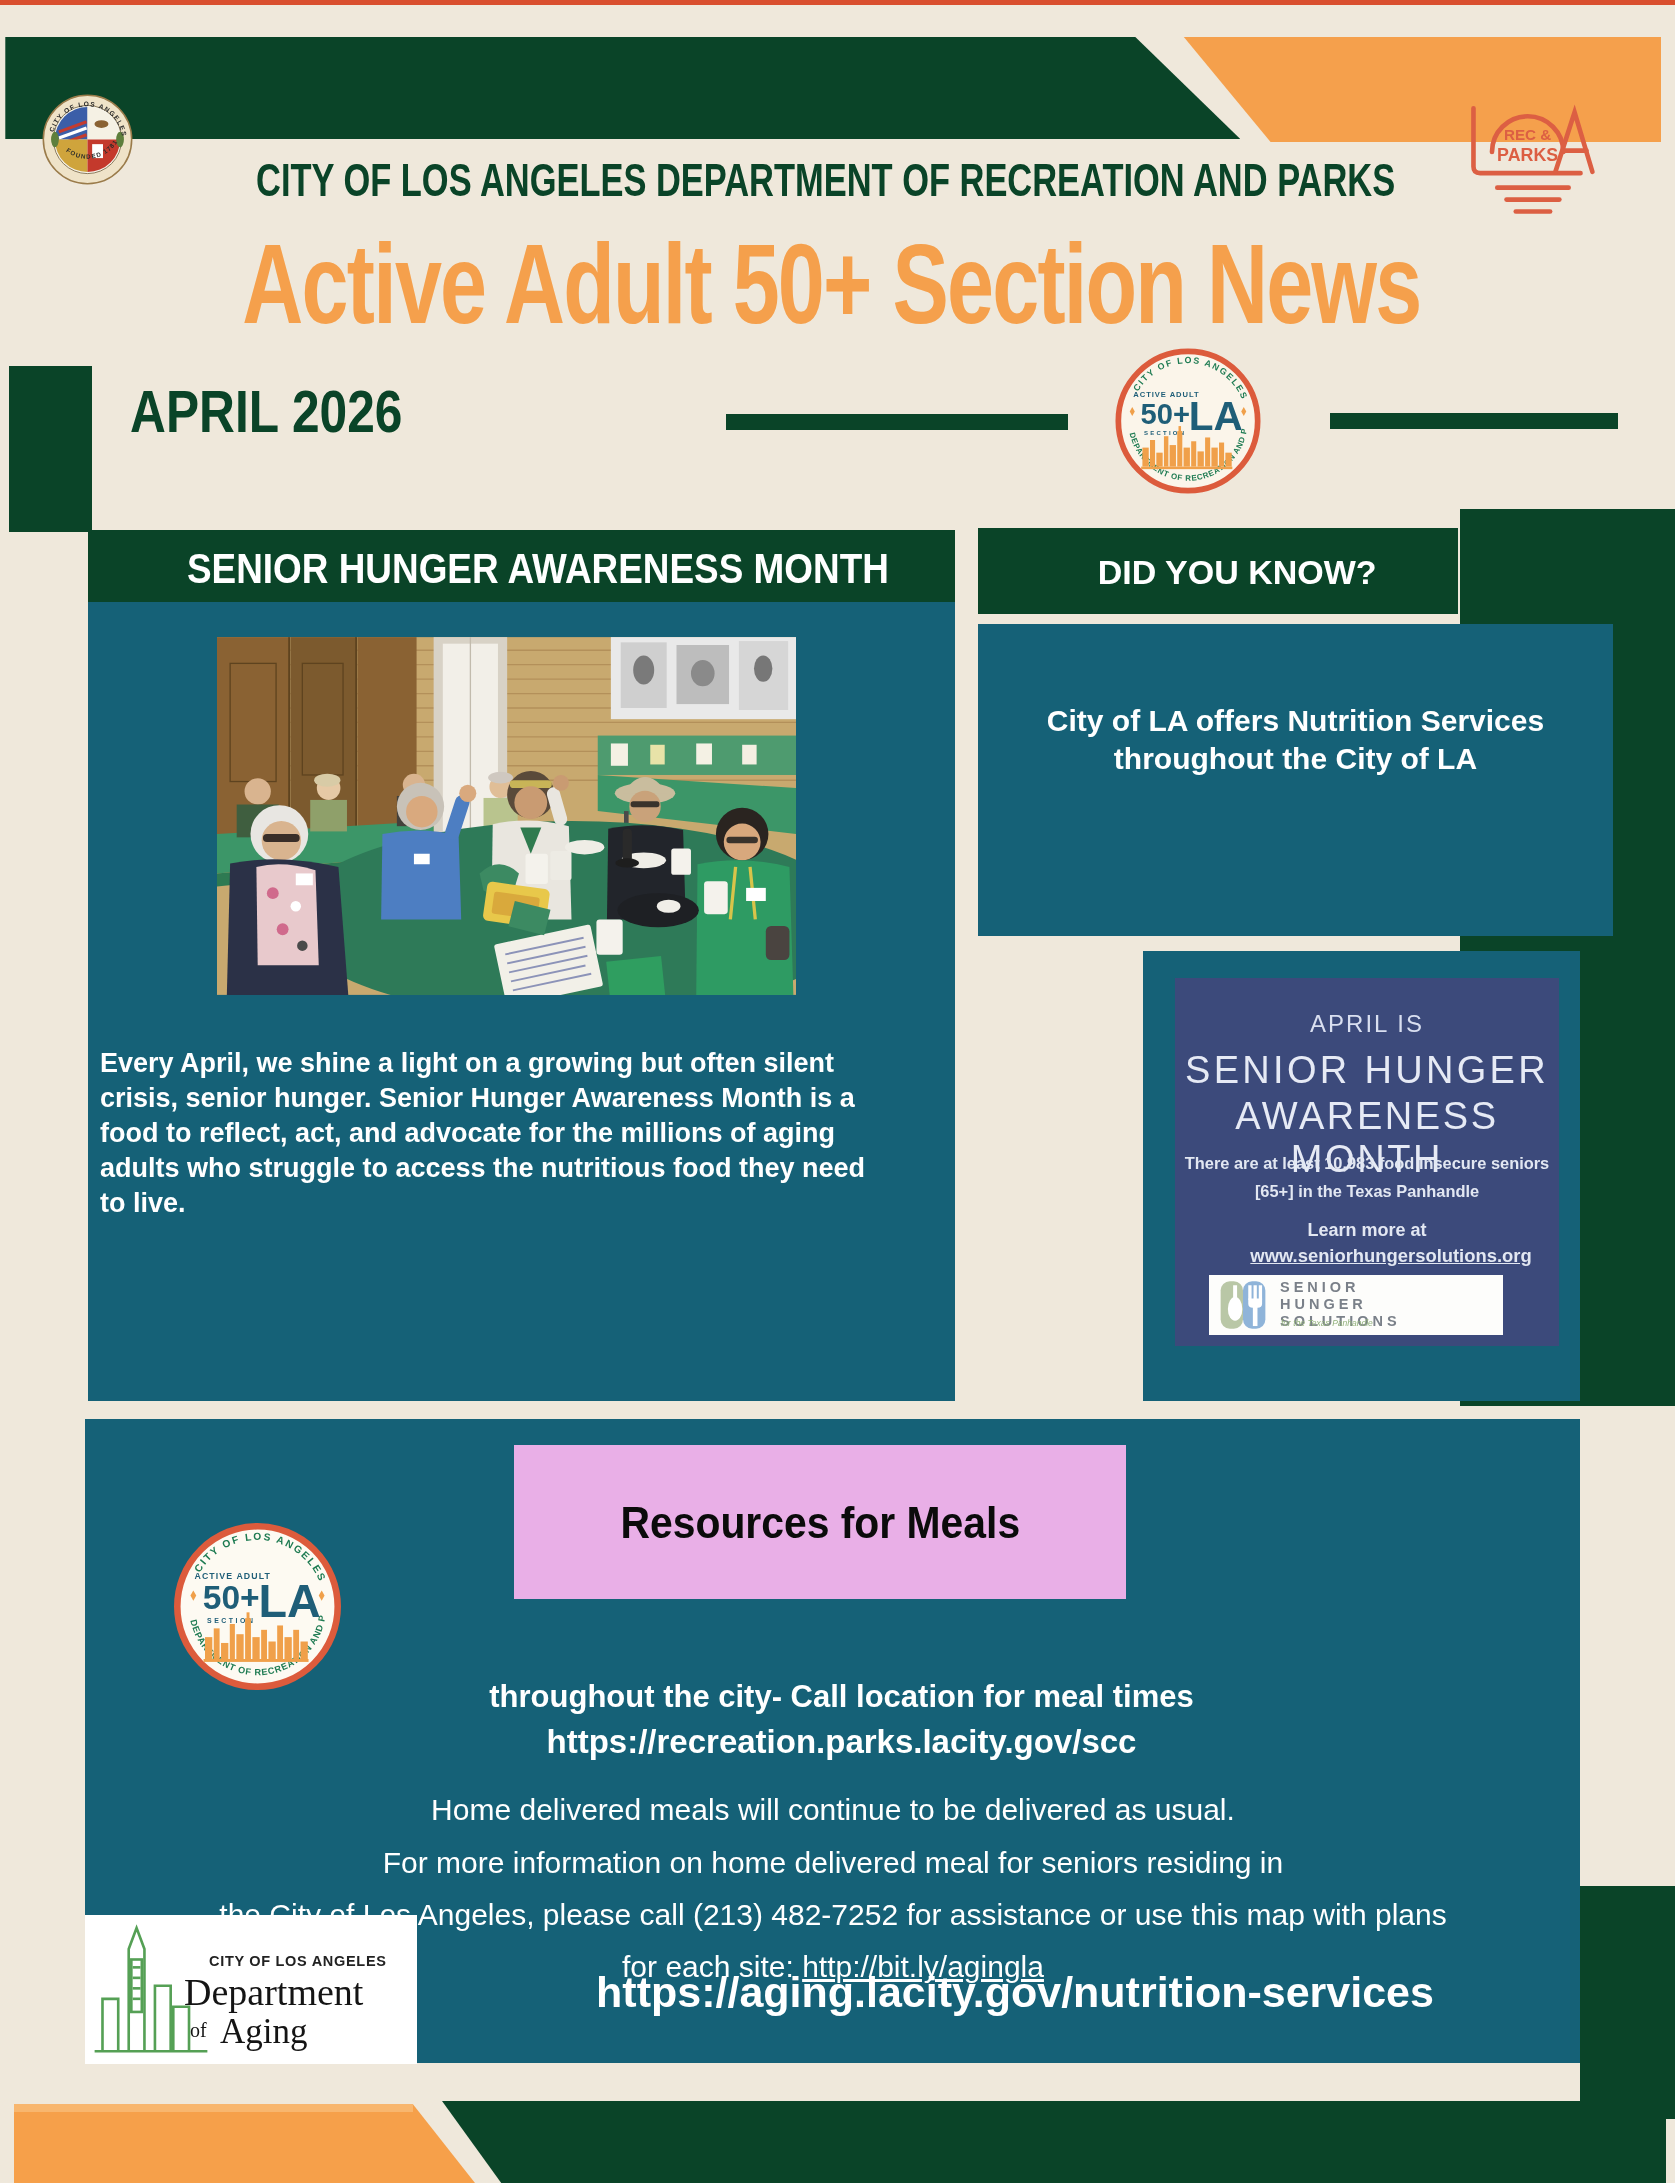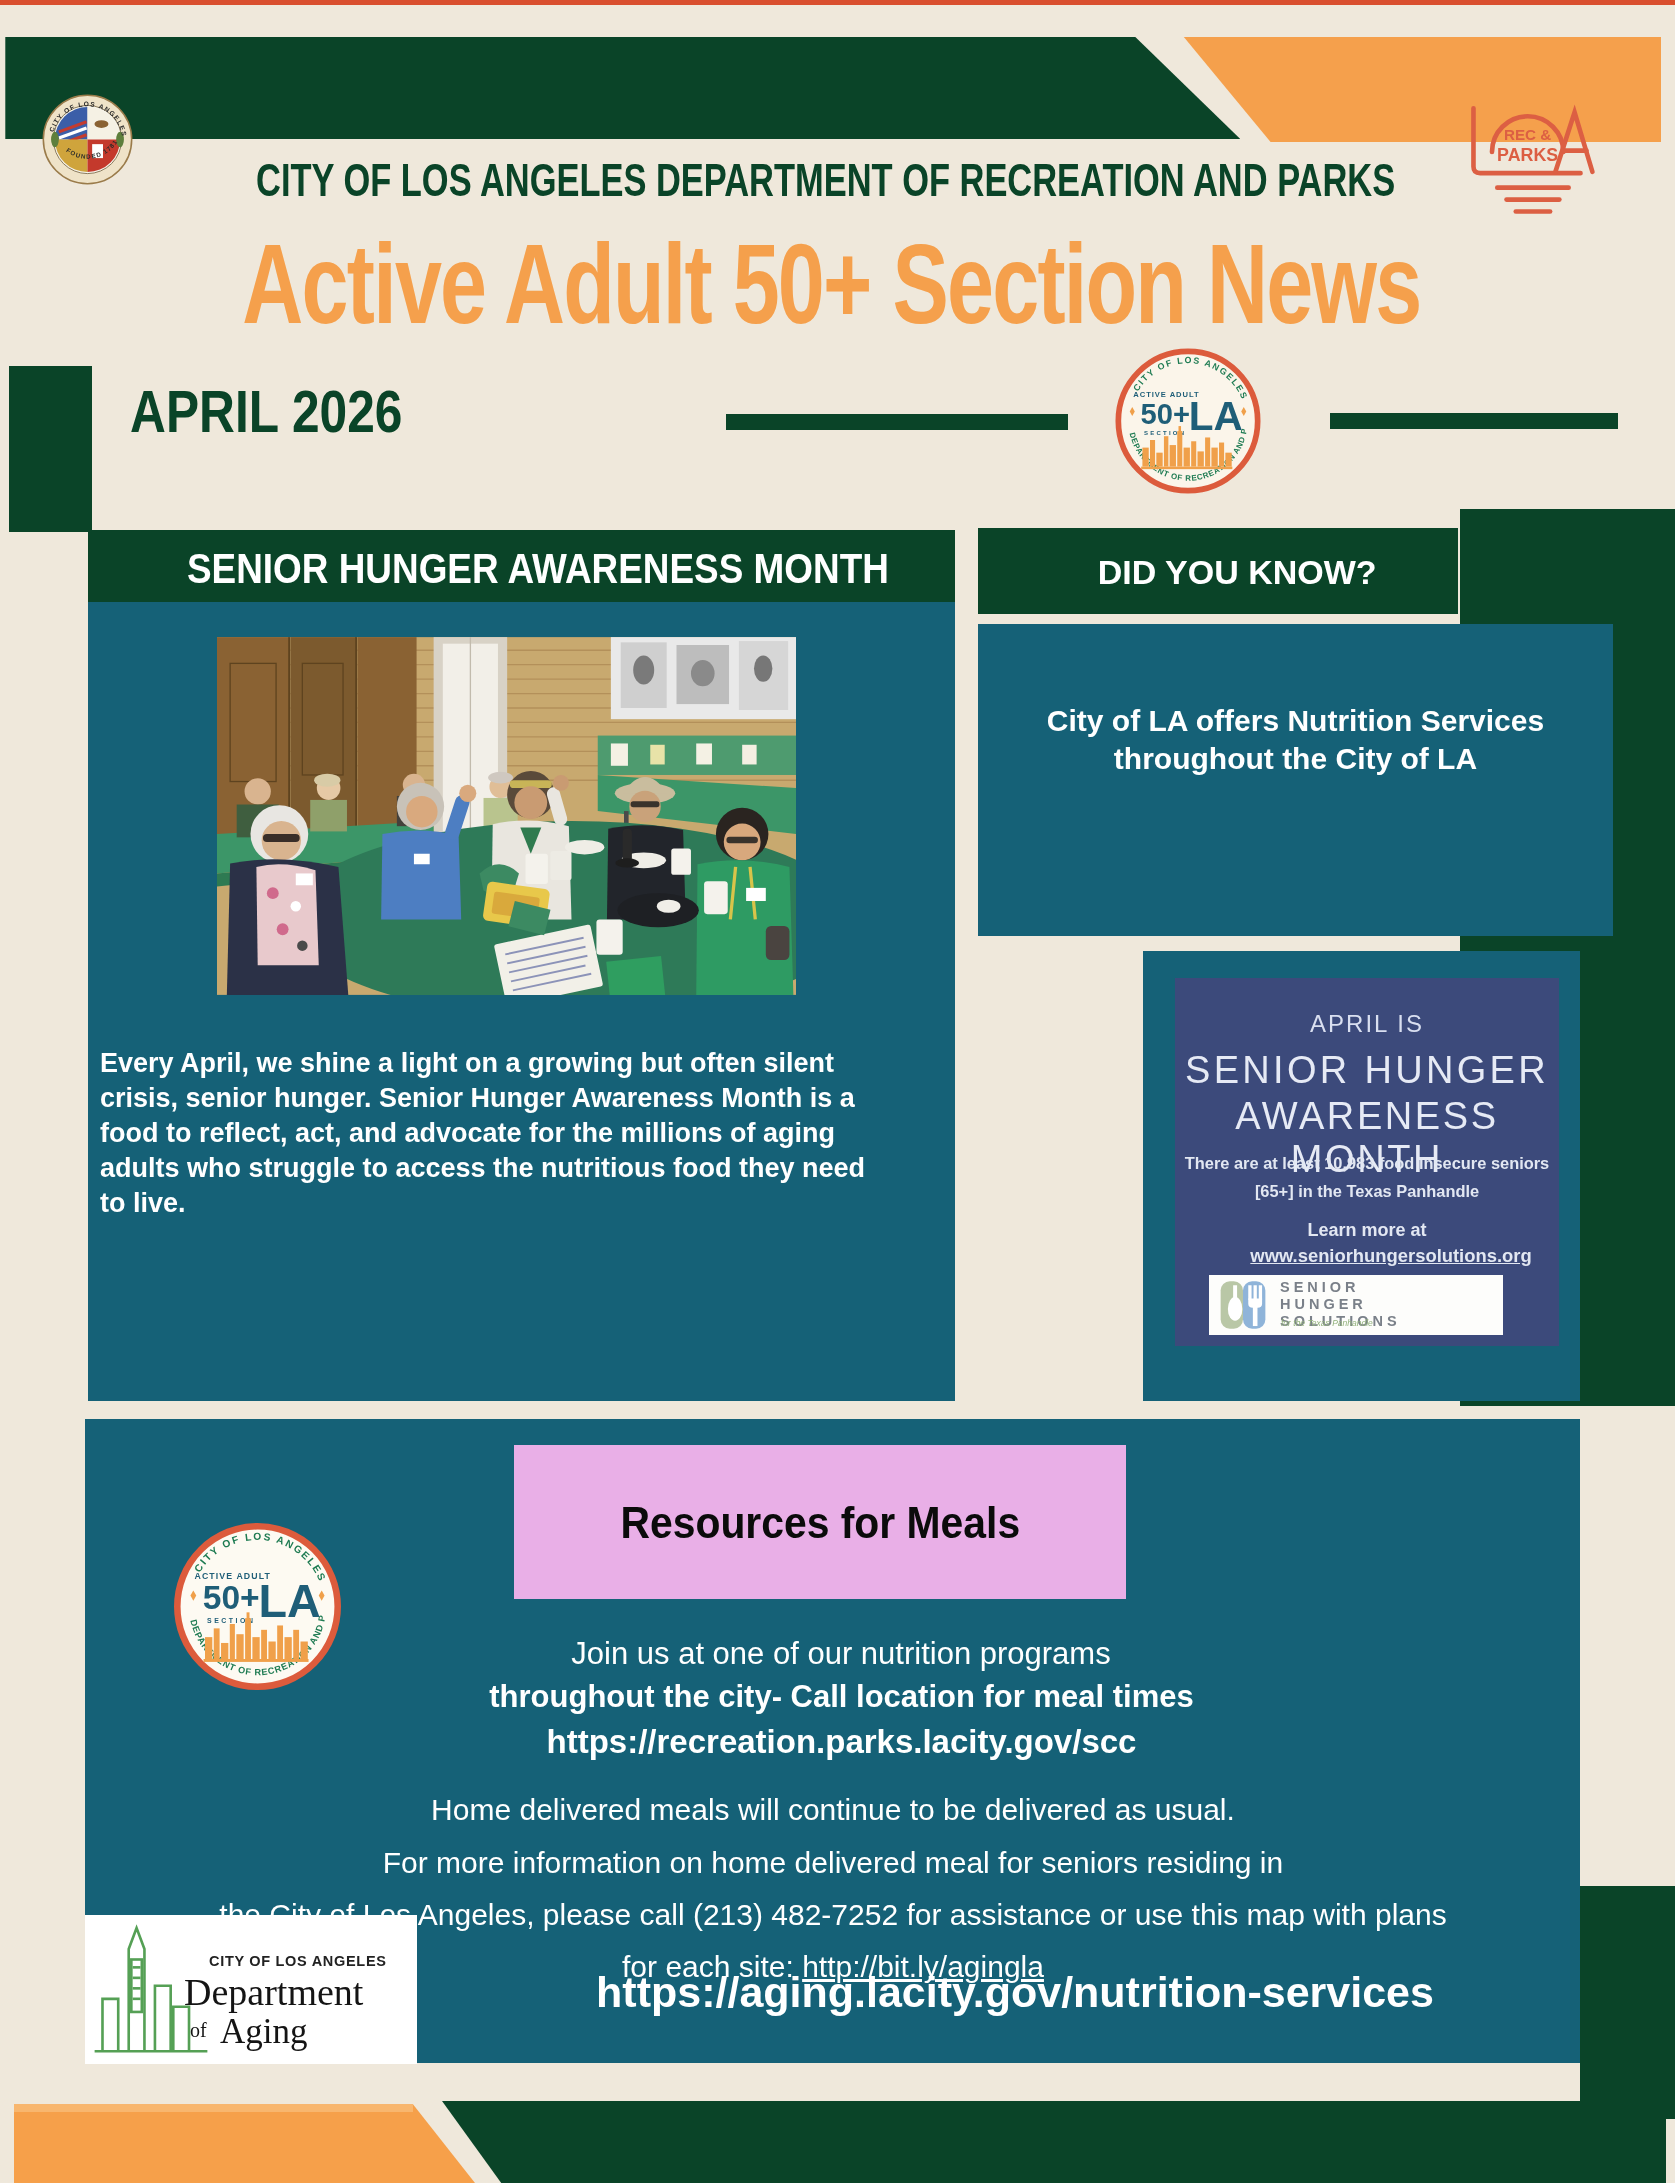--- a/index.html
+++ b/index.html
@@ -362,21 +362,20 @@
       <rect x="5" y="32" width="8" height="40"></rect>
         <rect x="15" y="48" width="10" height="24"></rect>
       <rect x="27" y="26" width="8" height="46"></rect>
         <rect x="37" y="42" width="10" height="32"></rect>
       <rect x="49" y="32" width="8" height="40"></rect>
         <rect x="59" y="48" width="10" height="24"></rect>
       <rect x="-74" y="72" width="144" height="4"></rect>
     </g>
   </svg>
 
-  <div class="abs ctr white" style="left:348px;top:1636px;width:986px;font-size:31px;font-weight:500;">Join us at one of our nutrition programs</div>
   <div class="abs ctr white" style="left:283px;top:1679px;width:1117px;font-size:31px;font-weight:700;">throughout the city- Call location for meal times</div>
   <div class="abs ctr white" style="left:92px;top:1729px;width:1482px;font-size:30px;font-weight:500;padding-top:64px;">Home delivered meals will continue to be delivered as usual.</div>
 
   <div class="abs ctr white" style="left:283px;top:1723px;width:1117px;font-size:33px;font-weight:800;">https://recreation.parks.lacity.gov/scc</div>
   <div class="abs ctr white" style="left:92px;top:1782px;width:1482px;font-size:30px;font-weight:500;padding-top:64px;">For more information on home delivered meal for seniors residing in</div>
   <div class="abs ctr white" style="left:66px;top:1834px;width:1534px;font-size:30px;font-weight:500;padding-top:64px;">the City of Los Angeles, please call (213) 482-7252 for assistance or use this map with plans</div>
   <div class="abs ctr white nowrap" style="left:92px;top:1950px;width:1482px;font-size:30px;font-weight:500;">
     <span>for each site: </span><span style="text-decoration:underline;">http://bit.ly/agingla</span>
   </div>
 

